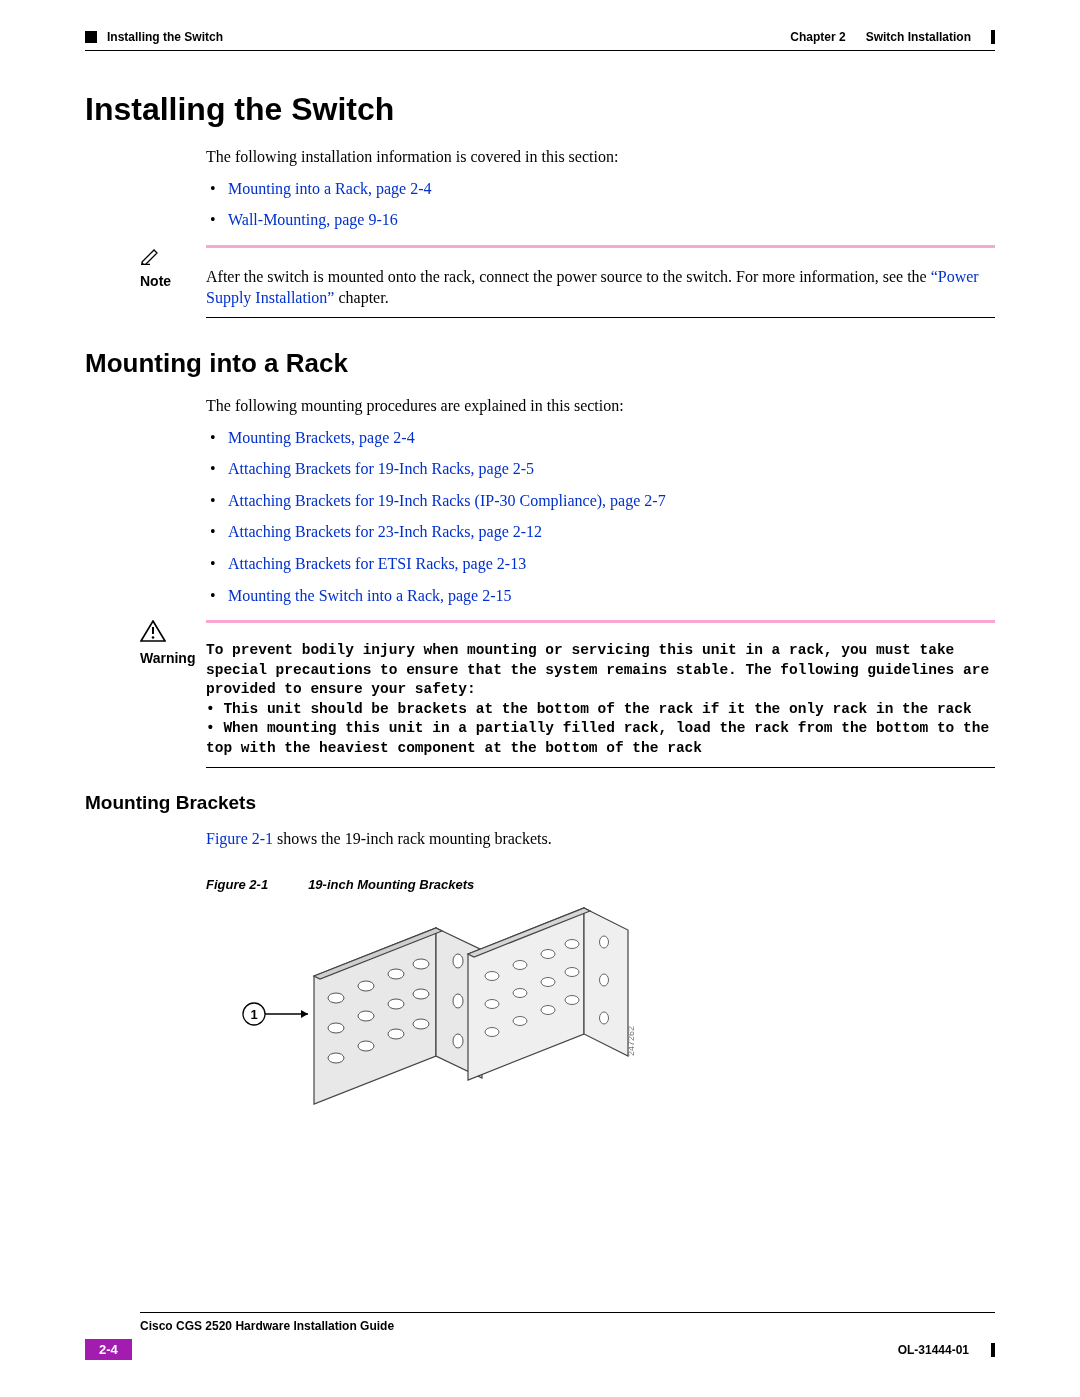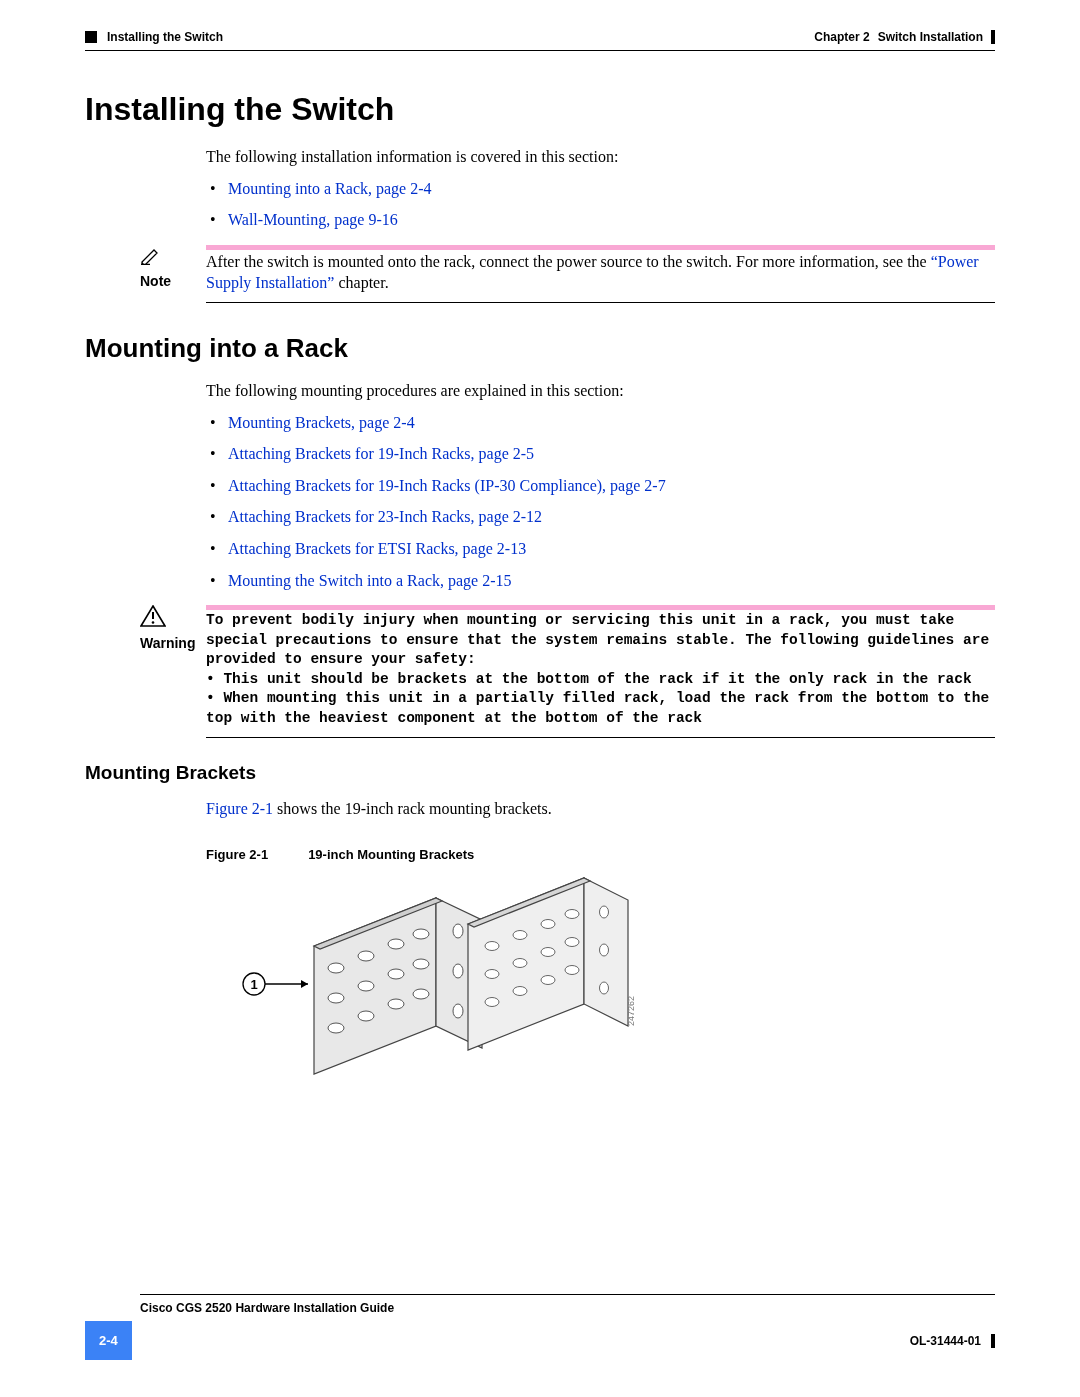--- a/index.html
+++ b/index.html
@@ -16,21 +16,21 @@
   .header-row {
     display: flex;
     justify-content: space-between;
     align-items: center;
     font-family: Arial, Helvetica, sans-serif;
     font-size: 12px;
     font-weight: bold;
     margin-bottom: 6px;
   }
   .header-left { display: flex; align-items: center; gap: 10px; }
-  .header-right { display: flex; align-items: center; gap: 8px; }
+  .header-right { display: flex; align-items: center; gap: 20px; }
   .black-square { width: 12px; height: 12px; background: #000; display: inline-block; }
   .thick-bar-right { width: 4px; height: 14px; background: #000; display: inline-block; }
   .header-rule { border: none; border-top: 1px solid #000; margin-bottom: 40px; }
 
   h1 {
     font-family: Arial, Helvetica, sans-serif;
     font-size: 32px;
     font-weight: bold;
     margin: 40px 0 18px 0;
   }
@@ -69,33 +69,34 @@
   .callout-left .icon { margin-left: 55px; margin-bottom: 4px; }
   .callout-label {
     font-family: Arial, Helvetica, sans-serif;
     font-weight: bold;
     font-size: 14px;
     align-self: flex-start;
     margin-left: 55px;
   }
   .callout-body {
     flex: 1;
-    border-top: 5px solid #f9a8d4;
-    padding-top: 1px;
+    border-top: 3px solid #f9a8d4;
+    padding-top: 18px;
     line-height: 1.35;
   }
   .callout-body.with-bottom { border-bottom: 1px solid #000; padding-bottom: 8px; }
   .callout-body .sans { font-family: Arial, Helvetica, sans-serif; font-size: 14.5px; }
   .callout-body .sans .bold { font-weight: bold; font-family: Liberation Mono, monospace; }
   .callout-body .sans .stmt { font-weight: normal; }
 
   .figcap {
     font-family: Arial, Helvetica, sans-serif;
     font-size: 13px;
     font-weight: bold;
+    font-style: italic;
     margin: 28px 0 14px 0;
   }
   .figcap .figlabel { margin-right: 40px; }
 
   .figure-box {
     width: 420px;
     height: 230px;
     margin: 6px 0 0 30px;
     position: relative;
   }
@@ -113,29 +114,29 @@
     font-weight: bold;
     margin-left: 55px;
   }
   .footer-row2 {
     display: flex;
     justify-content: space-between;
     align-items: center;
     margin-top: 6px;
   }
   .page-badge {
-    background: #3b82f6;
+    background: #a21caf;
     color: #fff;
     font-family: Arial, Helvetica, sans-serif;
     font-weight: bold;
     font-size: 13px;
-    padding: 12px 14px;
+    padding: 3px 14px;
     display: inline-block;
   }
-  .docnum-wrap { display: flex; align-items: center; gap: 10px; }
+  .docnum-wrap { display: flex; align-items: center; gap: 22px; }
   .docnum {
     font-family: Arial, Helvetica, sans-serif;
     font-size: 12px;
     font-weight: bold;
   }
 </style>
 </head>
 <body>
 
 <div class="header-row">

